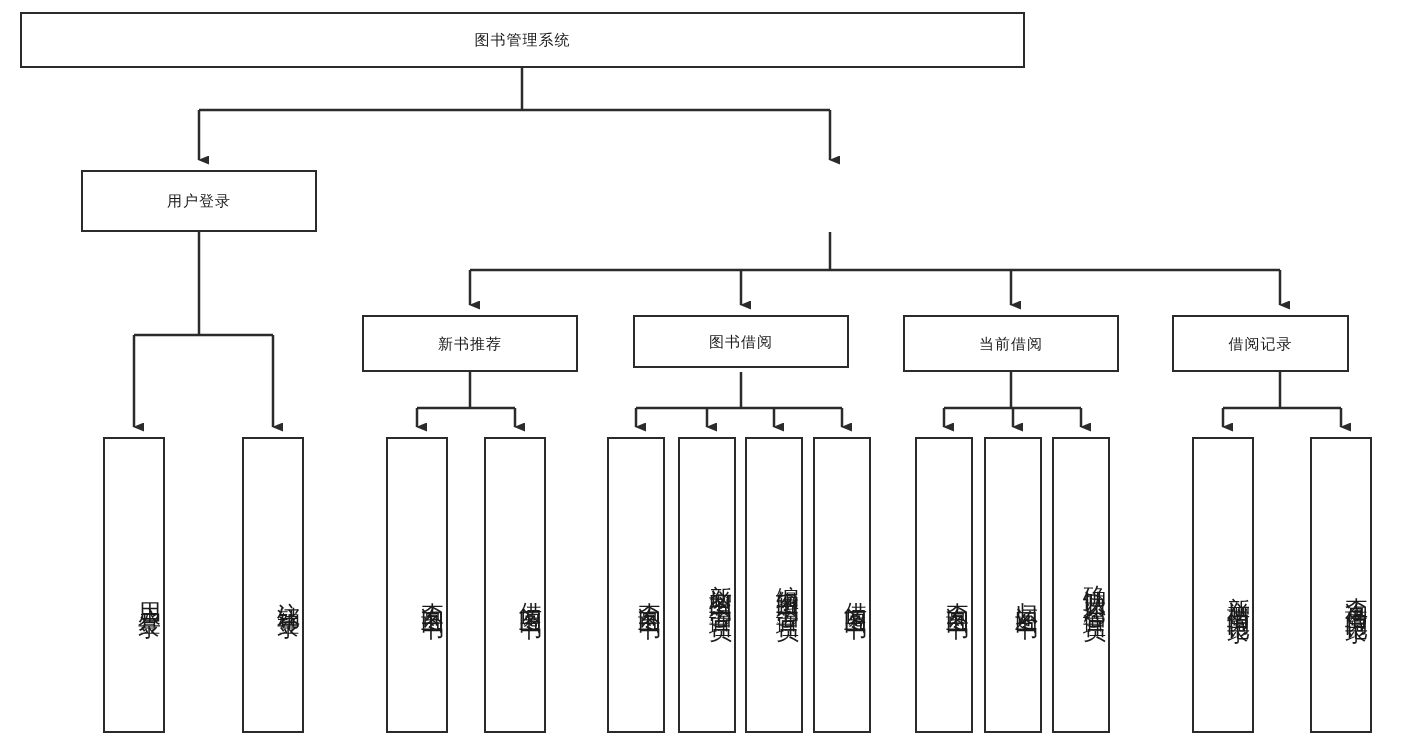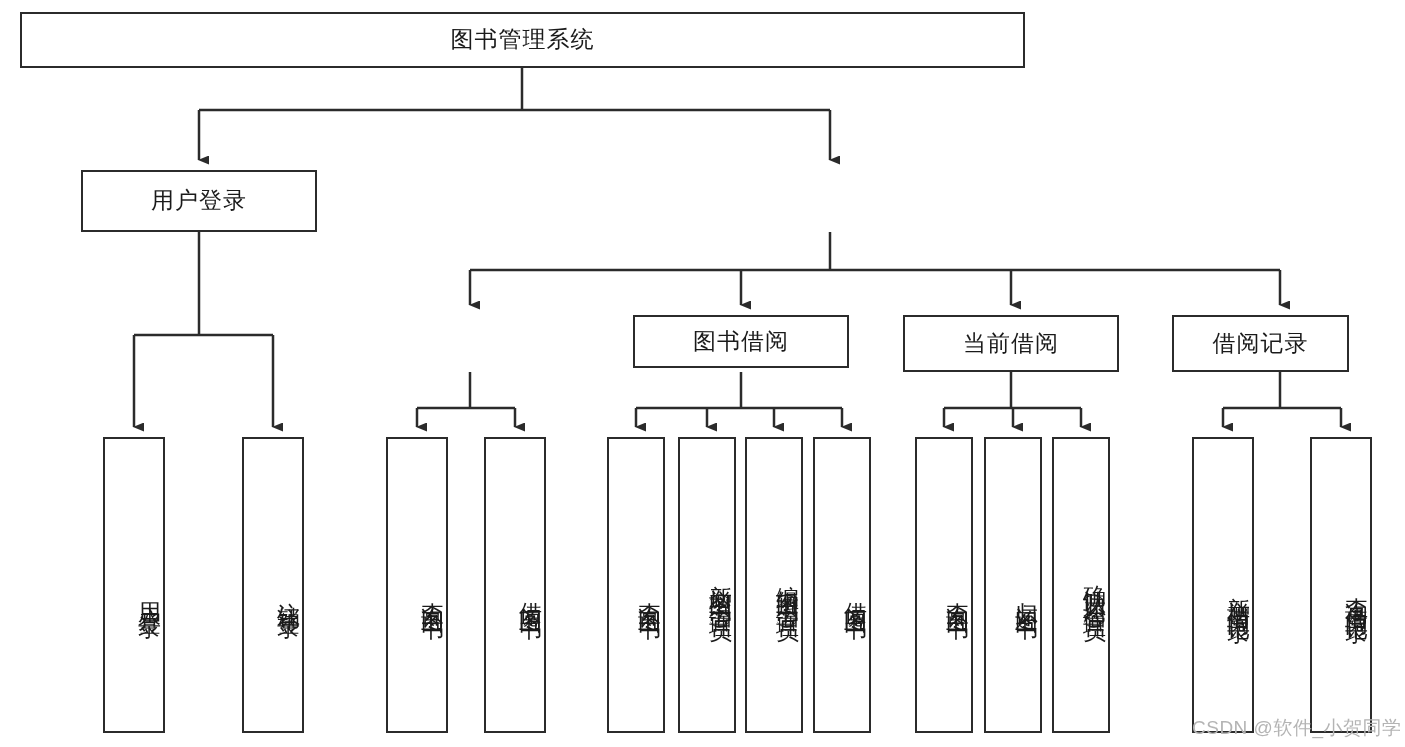--- a/index.html
+++ b/index.html
@@ -29,21 +29,21 @@
     position: absolute;
     box-sizing: border-box;
     border: 2.5px solid #2b2b2b;
     background: #ffffff;
     display: flex;
     align-items: center;
     justify-content: center;
     color: #1a1a1a;
   }
   .node.horiz {
-    font-size: 23px;
+    font-size: 15px;
     letter-spacing: 1px;
     line-height: 1.2;
   }
   .node.vert {
     writing-mode: vertical-rl;
     text-orientation: upright;
     font-size: 23px;
     letter-spacing: 5px;
     line-height: 1.15;
     align-items: flex-start;
@@ -119,33 +119,33 @@
       <path d="M1223,408 L1341,408"></path>
       <path d="M1223,408 L1223,427" marker-end="url(#arrowhead)"></path>
       <path d="M1341,408 L1341,427" marker-end="url(#arrowhead)"></path>
     </g>
   </svg>
 
   <div class="node horiz node-root" style="left: 20px; top: 12px; width: 1005px; height: 56px;">图书管理系统</div>
 
   <div class="node horiz" style="left: 81px; top: 170px; width: 236px; height: 62px;">用户登录</div>
 
+  <div class="node horiz" style="left: 362px; top: 315px; width: 216px; height: 57px;">新书推荐</div>
   <div class="node horiz" style="left: 633px; top: 315px; width: 216px; height: 53px;">图书借阅</div>
   <div class="node horiz" style="left: 903px; top: 315px; width: 216px; height: 57px;">当前借阅</div>
   <div class="node horiz" style="left: 1172px; top: 315px; width: 177px; height: 57px;">借阅记录</div>
 
   <div class="node vert" style="left: 103px; top: 437px; width: 62px; height: 296px;">用户登录</div>
   <div class="node vert" style="left: 242px; top: 437px; width: 62px; height: 296px;">注销登录</div>
   <div class="node vert" style="left: 386px; top: 437px; width: 62px; height: 296px;">查询图书</div>
   <div class="node vert" style="left: 484px; top: 437px; width: 62px; height: 296px;">借阅图书</div>
   <div class="node vert" style="left: 607px; top: 437px; width: 58px; height: 296px;">查询图书</div>
   <div class="node vert top-aligned" style="left: 678px; top: 437px; width: 58px; height: 296px;">新增图书（管理员）</div>
   <div class="node vert top-aligned" style="left: 745px; top: 437px; width: 58px; height: 296px;">编辑图书（管理员）</div>
   <div class="node vert" style="left: 813px; top: 437px; width: 58px; height: 296px;">借阅图书</div>
   <div class="node vert" style="left: 915px; top: 437px; width: 58px; height: 296px;">查询图书</div>
   <div class="node vert" style="left: 984px; top: 437px; width: 58px; height: 296px;">归还图书</div>
   <div class="node vert top-aligned" style="left: 1052px; top: 437px; width: 58px; height: 296px;">确认归还（管理员）</div>
   <div class="node vert" style="left: 1192px; top: 437px; width: 62px; height: 296px;">新增借阅记录</div>
   <div class="node vert" style="left: 1310px; top: 437px; width: 62px; height: 296px;">查询借阅记录</div>
 
-  <div class="watermark" style="left: 1192px; top: 715px;">CSDN @软件_小贺同学</div>
 
 </div>
 
 </body></html>

